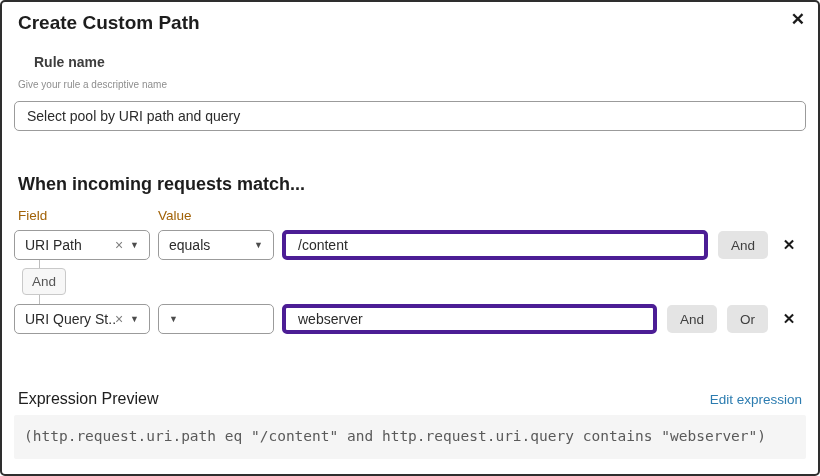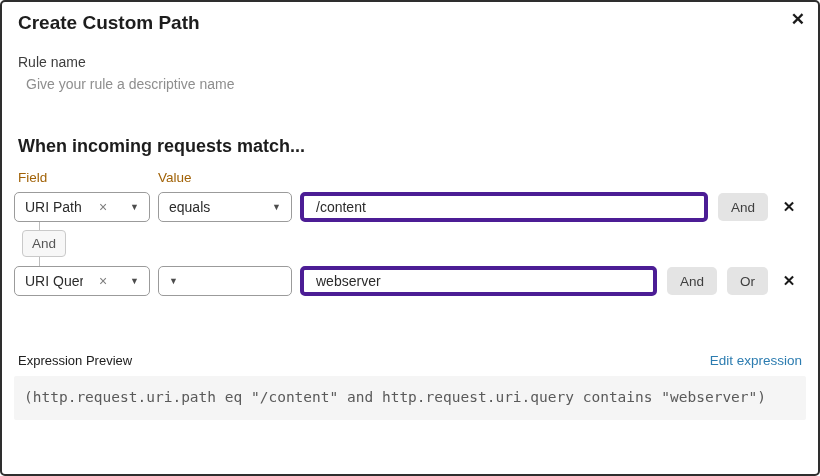--- a/index.html
+++ b/index.html
@@ -37,28 +37,29 @@
 
   .title {
     margin: 10px 4px 0;
     font-size: 19px;
     font-weight: 700;
     color: #1d1d1d;
     line-height: 22px;
   }
 
   .rule-name-label {
-    margin: 20px 4px 0;
+    margin: 20px 20px 0;
     font-size: 14px;
     color: #3d3d3d;
     line-height: 17px;
+    font-weight: bold;
   }
   .rule-name-hint {
-    margin: 5px 12px 0;
-    font-size: 14px;
+    margin: 5px 4px 0;
+    font-size: 10px;
     color: #8e8e8e;
     line-height: 17px;
   }
   .text-input {
     display: block;
     margin-top: 8px;
     width: 100%;
     height: 30px;
     border: 1px solid #9b9b9b;
     border-radius: 5px;
@@ -99,24 +100,23 @@
     display: flex;
     align-items: center;
     height: 30px;
     border: 1px solid #9b9b9b;
     border-radius: 5px;
     background: #fff;
     padding: 0 10px;
     font-size: 14px;
     color: #2b2b2b;
     cursor: pointer;
-    gap: 16px;
   }
   .select.field-sel    { width: 136px; margin-right: 8px; }
-  .select.operator-sel { width: 134px; margin-right: 8px; }
+  .select.operator-sel { width: 116px; margin-right: 8px; }
   .select .sel-text { flex: 1; white-space: nowrap; overflow: hidden; }
   .clear-x {
     font-size: 14px;
     color: #7d7d7d;
     margin-right: 7px;
     line-height: 1;
   }
   .chev {
     font-size: 9px;
     color: #4c4c4c;
@@ -191,21 +191,21 @@
     color: #565656;
   }
 
   .preview-row {
     display: flex;
     justify-content: space-between;
     align-items: baseline;
     margin: 57px 4px 0;
     line-height: 15px;
   }
-  .preview-label { font-size: 13px; color: #202020; text-align: right; }
+  .preview-label { font-size: 16px; color: #202020; text-align: right; }
   .edit-link {
     font-size: 13.5px;
     color: #2c7cb0;
     text-decoration: none;
     cursor: pointer;
     padding-left: 25px;
   }
   .code-block {
     margin-top: 8px;
     background: #f5f5f5;
@@ -225,20 +225,21 @@
 <div class="dialog">
   <button class="close-btn">
     <span>✕</span>
   </button>
 
   <div class="content">
     <h1 class="title">Create Custom Path</h1>
 
     <div class="rule-name-label">Rule name</div>
     <div class="rule-name-hint">Give your rule a descriptive name</div>
+    <input class="text-input" type="text" value="Select pool by URI path and query" style="">
 
     <div class="match-heading">When incoming requests match...</div>
 
     <div class="col-labels">
       <span class="lbl-field">Field</span>
       <span class="lbl-value">Value</span>
     </div>
 
     <div class="cond-row">
       <div class="select field-sel">

